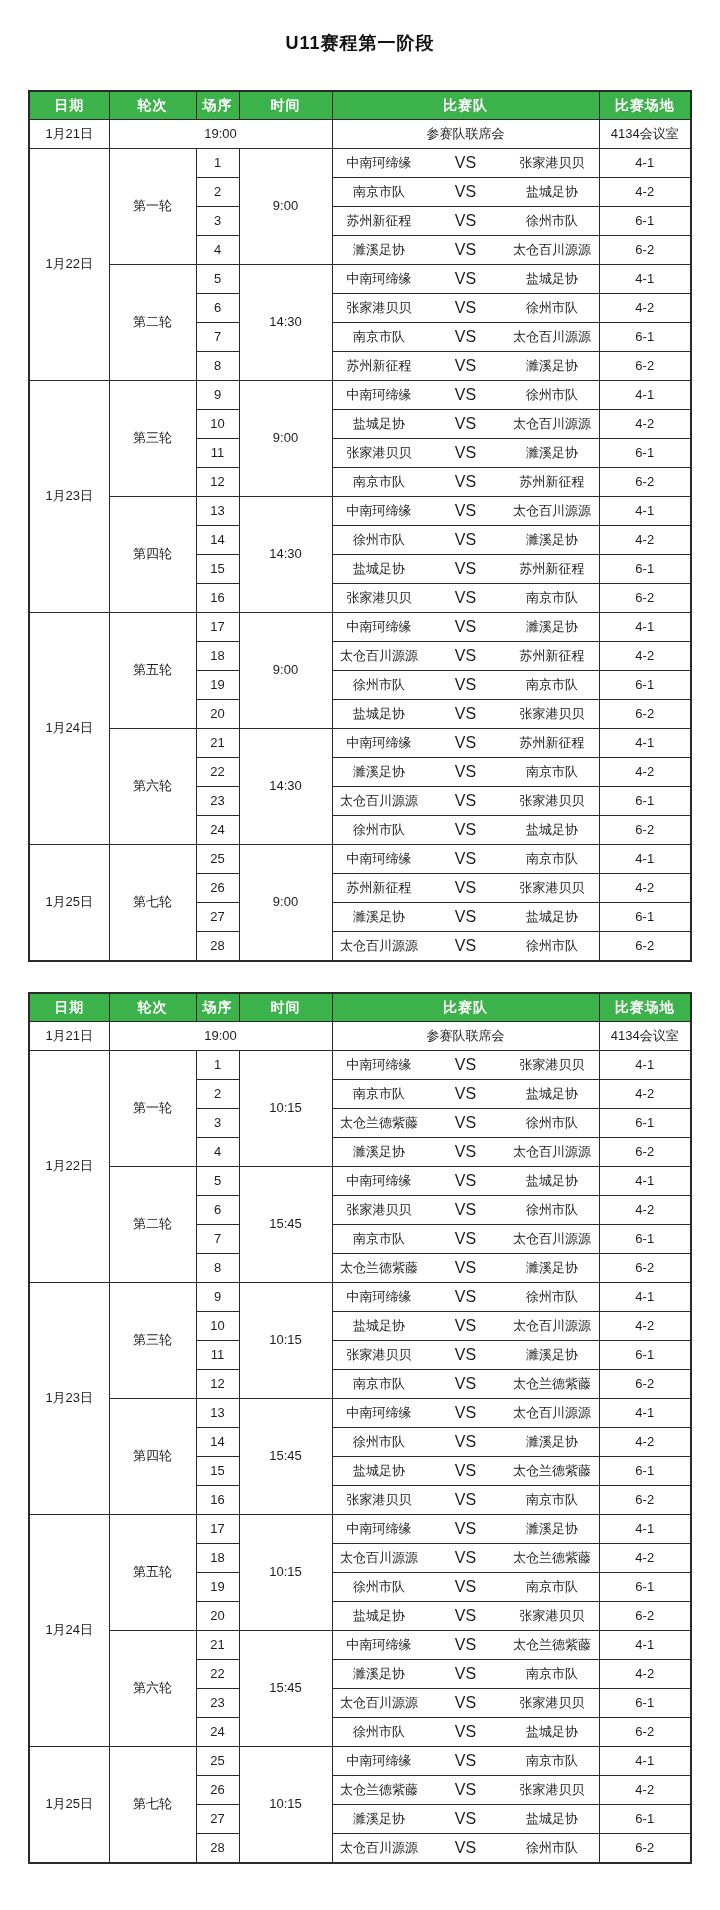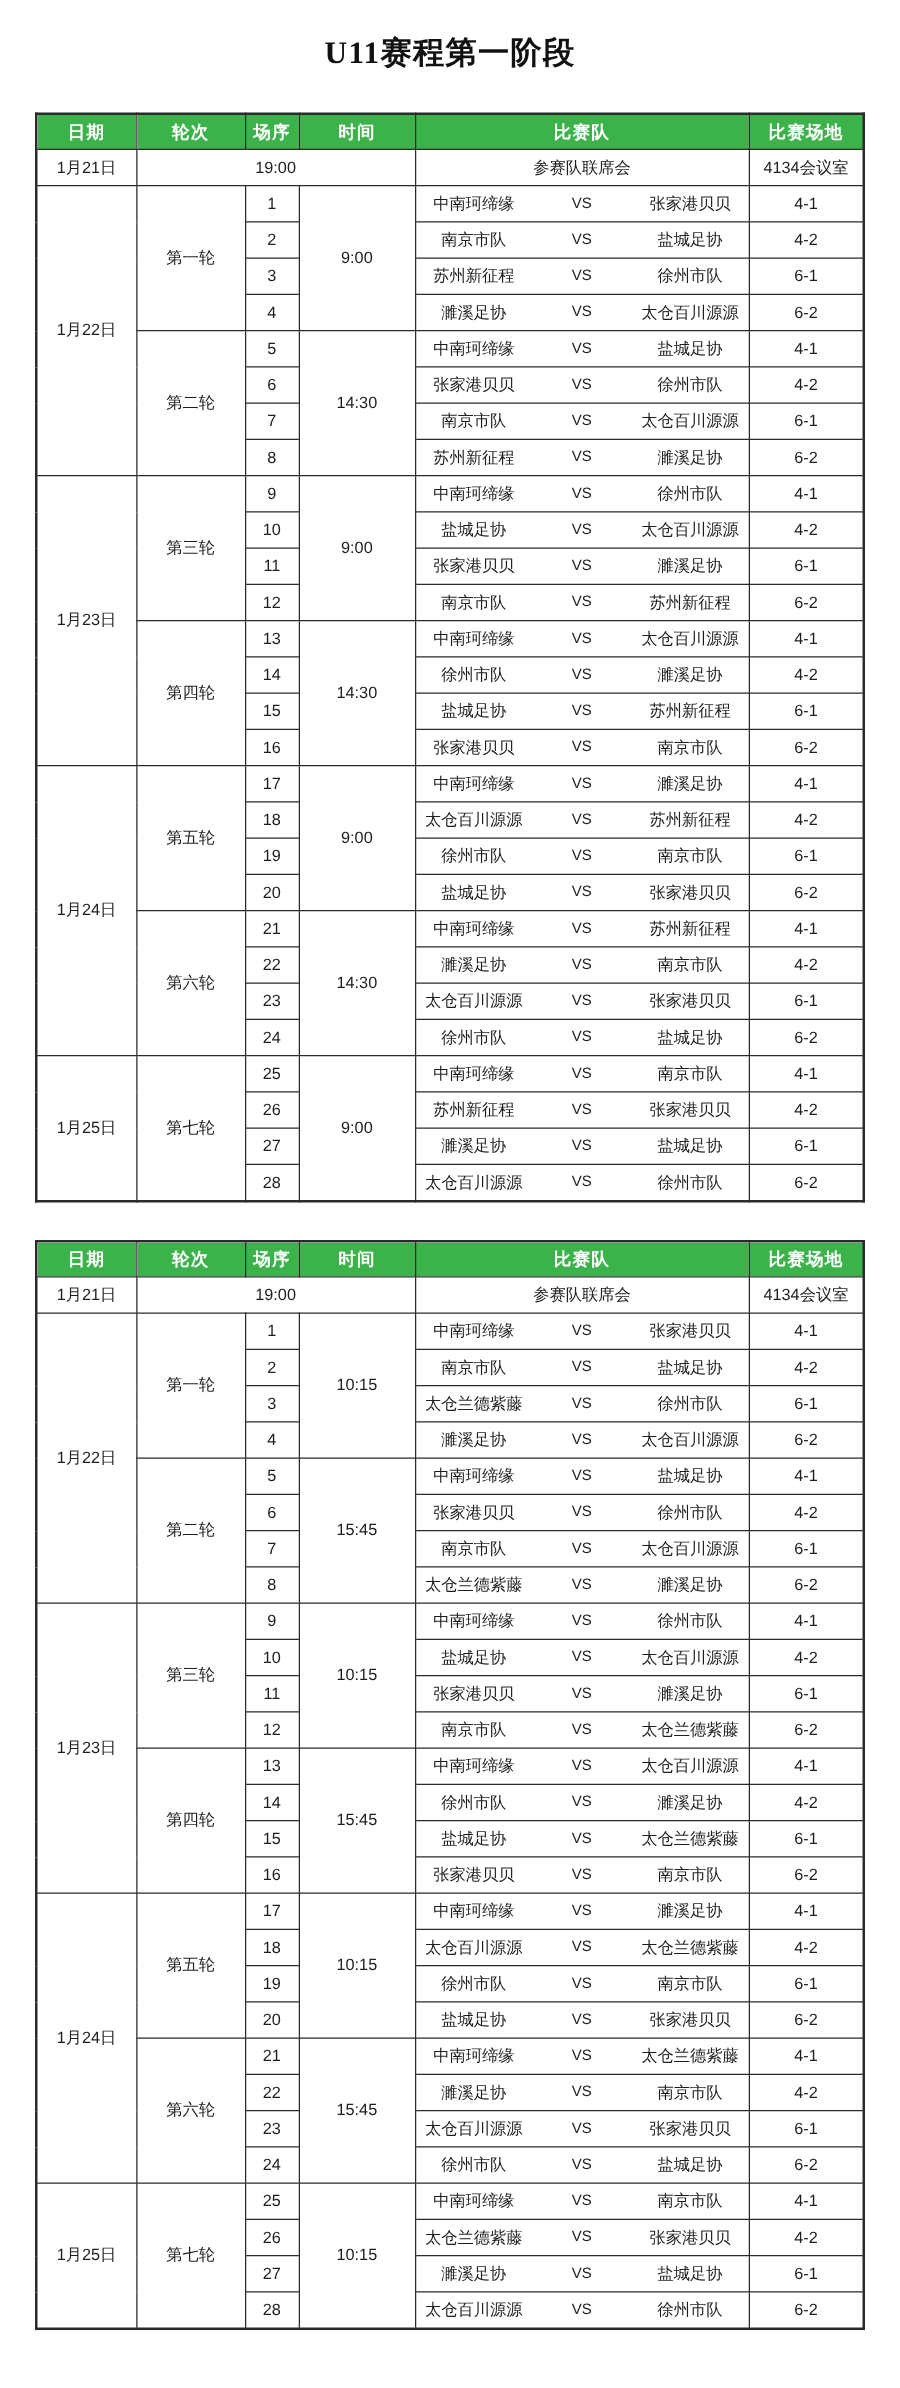--- a/index.html
+++ b/index.html
@@ -3,42 +3,42 @@
 <meta charset="utf-8">
 <style>
   html,body{margin:0;padding:0;}
   body{
     width:720px;height:1910px;background:#ffffff;
     font-family:"Liberation Sans","DejaVu Sans",sans-serif;
     color:#1e1e1e;
   }
   .sheet{padding-top:26px;}
   .table-title{
-    text-align:center;font-size:25px;font-weight:bold;color:#111;
-    margin:0 0 30px 0;line-height:34px;letter-spacing:1px;font-family:Liberation Serif, serif;
+    text-align:center;font-size:18px;font-weight:bold;color:#111;
+    margin:0 0 30px 0;line-height:34px;letter-spacing:1px;
   }
   section.sched-section{display:block;}
   section.sched-section + section.sched-section{margin-top:30px;}
   table.sched{
     width:662px;margin:0 auto;border-collapse:collapse;table-layout:fixed;
     border:2px solid var(--border,#2a2a2a);
   }
   table.sched th, table.sched td{
     border:1.5px solid var(--border,#2a2a2a);
     padding:0 2px;text-align:center;vertical-align:middle;
     font-size:13px;height:28px;line-height:1.15;
     overflow:hidden;white-space:nowrap;
   }
   table.sched th{
     background:var(--header-bg,#3cb24a);color:var(--header-text,#ffffff);
     font-weight:bold;font-size:14px;height:27px;letter-spacing:1px;
   }
   .teams{display:flex;align-items:center;justify-content:center;width:100%;gap:24px;}
   .teams .home,.teams .away{flex:1 1 0;text-align:center;}
-  .teams .vs{flex:0 0 36px;text-align:center;font-size:12px;}
+  .teams .vs{flex:0 0 36px;text-align:center;font-size:16px;}
 </style>
 </head>
 <body style="background: rgb(255, 255, 255);">
 
 <div class="sheet">
 
   <section class="sched-section">
     <h1 class="table-title">U11赛程第一阶段</h1>
     <table class="sched">
         <colgroup>

